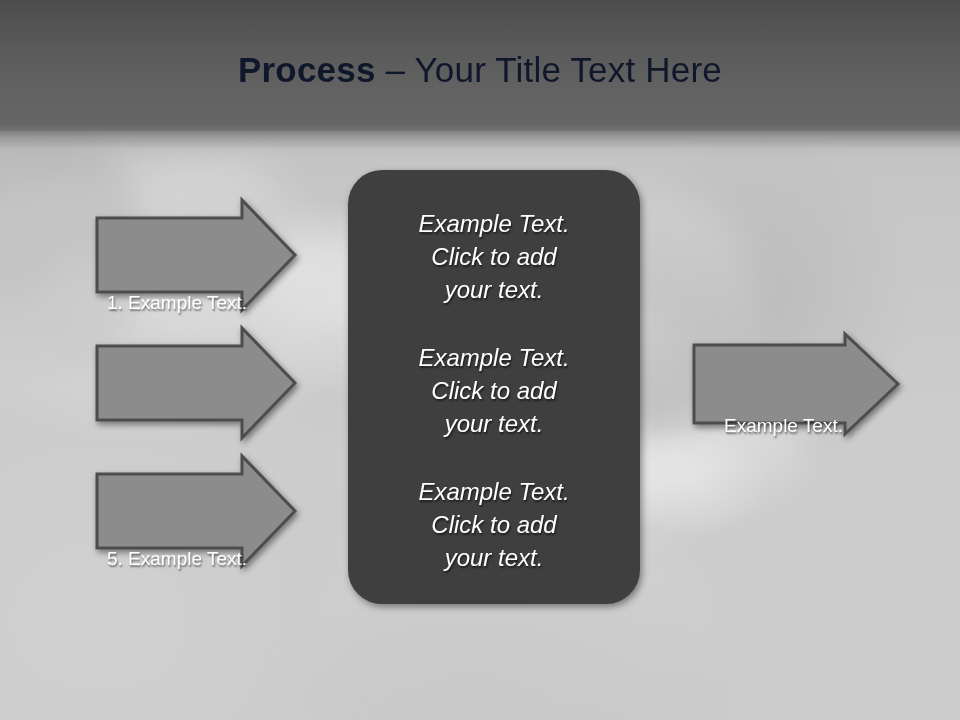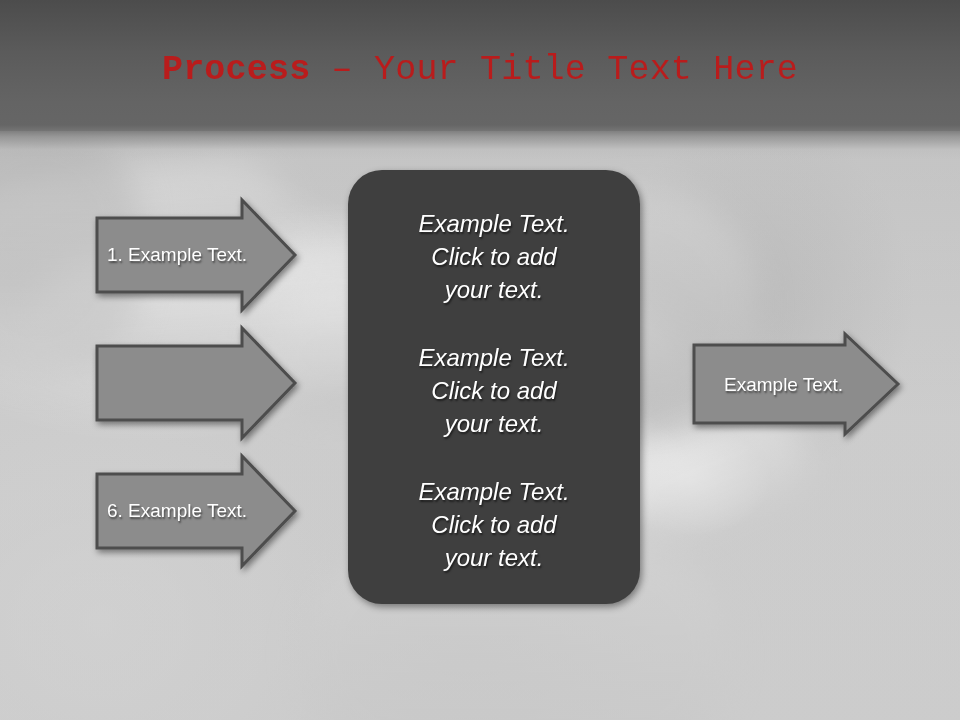--- a/index.html
+++ b/index.html
@@ -60,26 +60,25 @@
     position: absolute;
     left: 0; top: 125px;
     width: 960px; height: 34px;
     background: linear-gradient(180deg, rgba(102,102,102,1) 0%, rgba(140,140,140,0.75) 35%, rgba(180,180,180,0.25) 72%, rgba(190,190,190,0) 100%);
   }
   .slide-title {
     position: absolute;
     left: 0; top: 50px;
     width: 960px;
     text-align: center;
-    color: #b91c1c;
+    color: #0f172a;
     font-size: 35px;
     font-weight: 300;
     letter-spacing: .2px;
     white-space: nowrap;
-    font-family: Liberation Mono, monospace;
   }
   .slide-title .strong { font-weight: bold; }
   .slide-title .dash   { font-weight: 300; }
 
   
   .center-panel {
     position: absolute;
     left: 348px; top: 170px;
     width: 292px; height: 434px;
     background: #3f3f3f;
@@ -101,21 +100,21 @@
     line-height: 33px;
     text-shadow: 1px 2px 2px rgba(0,0,0,0.55);
     margin-bottom: 35px;
     white-space: pre-line;
   }
 
   
   .arrow {
     position: absolute;
     display: flex;
-    align-items: center;
+    align-items: flex-end;
   }
   .arrow svg { position: absolute; left: 0; top: 0; overflow: visible; }
   .arrow-label {
     position: relative;
     width: 100%;
     color: #ffffff;
     font-size: 19px;
     text-shadow: 1px 2px 2px rgba(0,0,0,0.5);
     white-space: nowrap;
   }
@@ -166,21 +165,21 @@
   <div class="arrow arrow-in" id="arrow-in-2">
     <svg width="202" height="118" viewBox="0 0 202 118">
       <polygon points="2,22 147,22 147,4 200,59 147,114 147,96 2,96" fill="#8c8c8c" stroke="#4d4d4d" stroke-width="3" filter="url(#sh1)"></polygon>
     </svg>
   </div>
 
   <div class="arrow arrow-in" id="arrow-in-3">
     <svg width="202" height="118" viewBox="0 0 202 118">
       <polygon points="2,22 147,22 147,4 200,59 147,114 147,96 2,96" fill="#8c8c8c" stroke="#4d4d4d" stroke-width="3" filter="url(#sh1)"></polygon>
     </svg>
-    <div class="arrow-label">6. Example Text.</div>
+    <div class="arrow-label">5. Example Text.</div>
   </div>
 
   <div class="center-panel">
     <div class="panel-block">Example Text.
 Click  to add
 your text.</div>
     <div class="panel-block">Example Text.
 Click  to add
 your text.</div>
     <div class="panel-block">Example Text.

